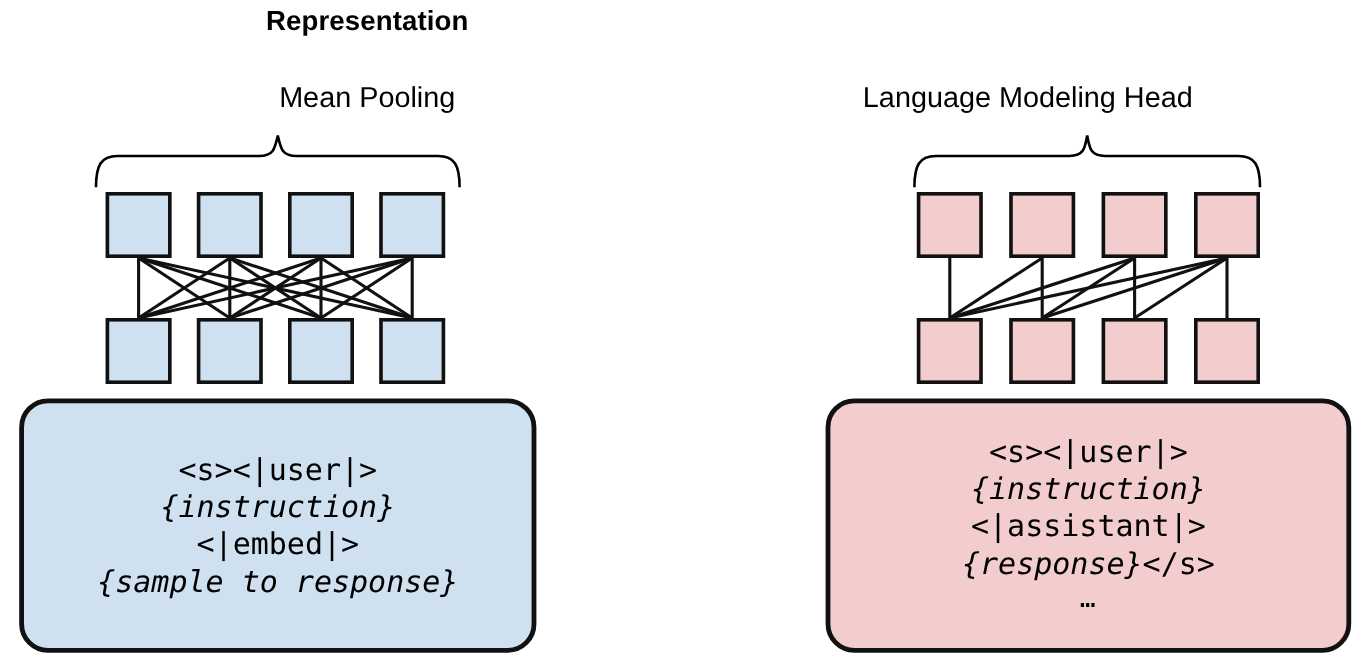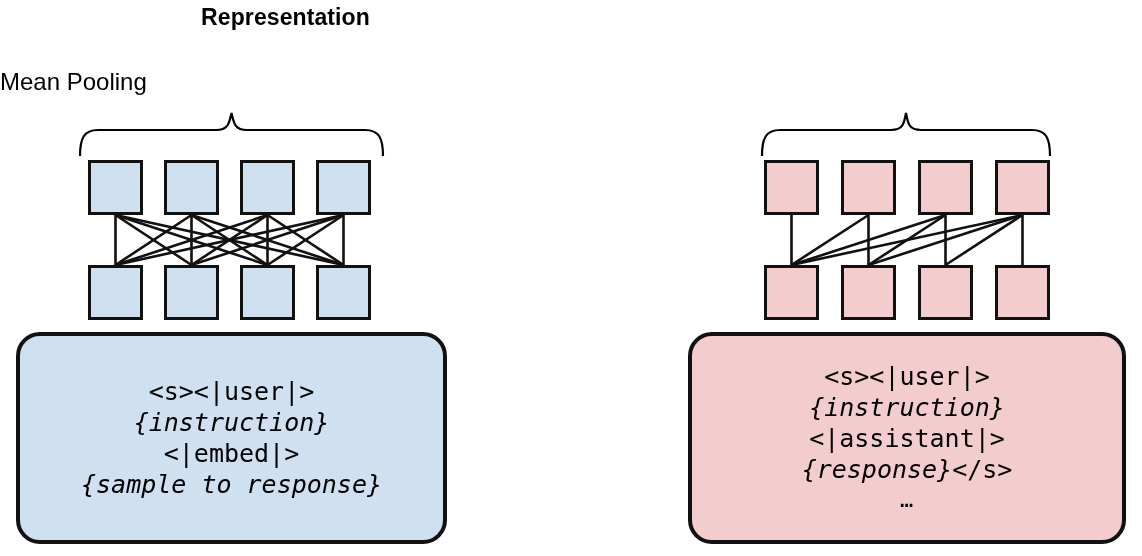--- a/index.html
+++ b/index.html
@@ -14,40 +14,40 @@
     position: relative;
     overflow: hidden;
     font-family: "Liberation Sans", sans-serif;
     color: #000000;
   }
   .panel {
     position: absolute;
     top: 0;
     height: 556px;
   }
-  #panel-representation { left: 0; width: 571px; }
+  #panel-representation { left: 0; width: 571px; padding-left: 41px; }
   #panel-generation { left: 571px; width: 571px; }
 
   .panel-title {
     position: absolute;
     left: 0;
     width: 100%;
     top: 4px;
     text-align: center;
     font-size: 23px;
     font-weight: bold;
     letter-spacing: 0.1px;
     white-space: nowrap;
   }
   .panel-subtitle {
     position: absolute;
     left: 0;
     width: 100%;
     top: 68px;
-    text-align: left;
+    text-align: center;
     font-size: 24px;
     font-weight: normal;
     white-space: nowrap;
   }
 
   .brace-wrap {
     position: absolute;
     top: 112px;
     height: 44px;
   }
@@ -165,20 +165,21 @@
     </span>
     <span class="tb-line">
       <span class="it">{sample to response}</span>
     </span>
   </div>
 </div>
 
 <div class="panel" id="panel-generation">
 
 
+  <div class="panel-subtitle">Language Modeling Head</div>
 
   <div class="brace-wrap" id="brace-generation">
     <svg viewBox="0 0 292 44" preserveAspectRatio="none" aria-hidden="true">
       <path d="M2,44 C2,26 6,18 20,18 L131,18 C143,18 144,12 146,1 C148,12 149,18 161,18 L272,18 C286,18 290,26 290,44" fill="none" stroke="#000000" stroke-width="2.2" stroke-linecap="round"></path>
     </svg>
   </div>
 
   <svg class="net" id="edges-generation" viewBox="0 0 571 556">
     <g stroke="#111111" stroke-width="2.6" fill="none">
       <line x1="220.5" y1="215" x2="220.5" y2="265"></line>

